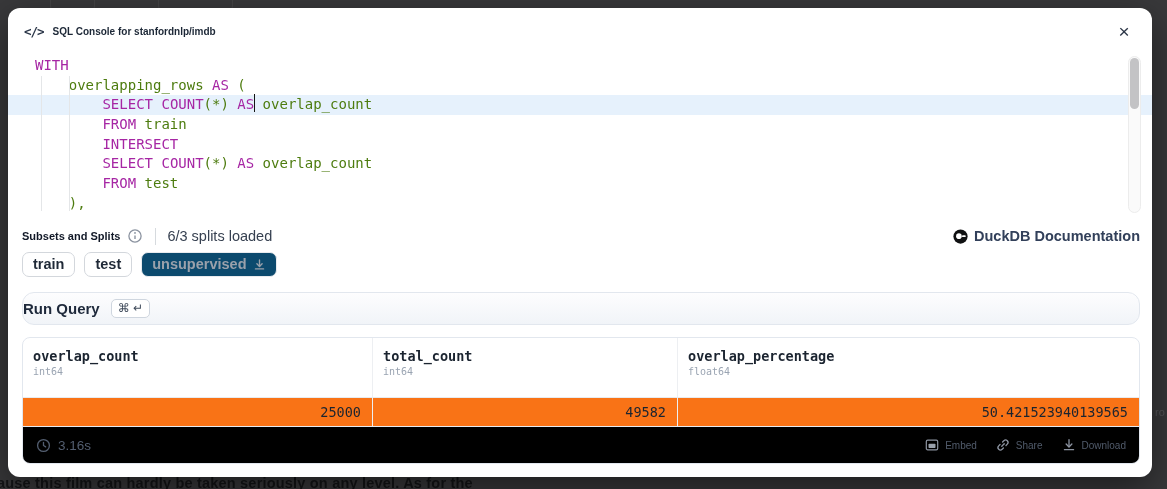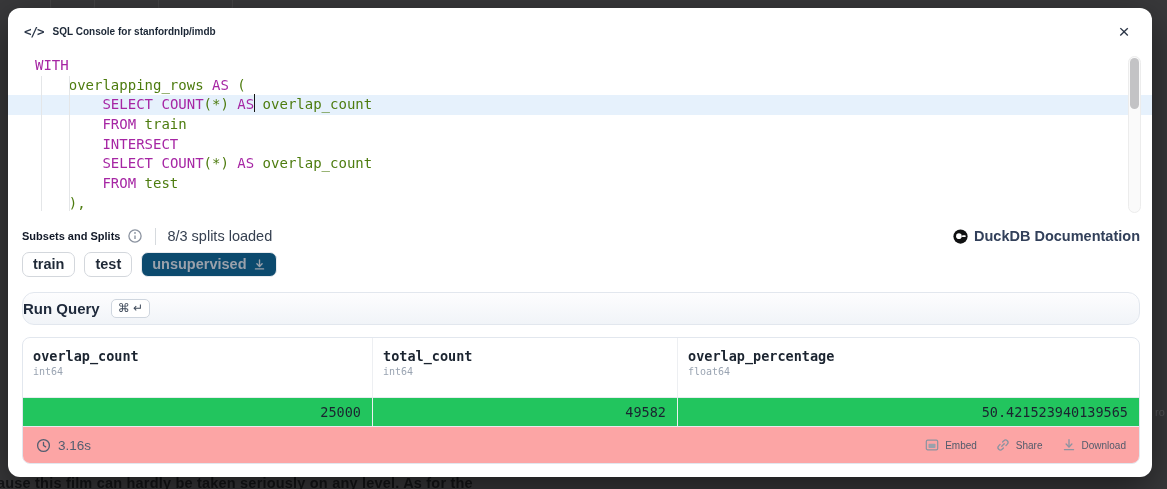--- a/index.html
+++ b/index.html
@@ -71,25 +71,25 @@
   
   .results-card { position:absolute; left:14px; right:12px; top:329px; height:127px;
       border:1px solid #e2e7ee; border-radius:8px; background:#fff; overflow:hidden;
       display:flex; flex-direction:column; }
   .res-head { display:grid; grid-template-columns:350px 305px 1fr; height:59px; }
   .res-head .cell { padding:10px 10px 0; border-right:1px solid #edeff2; }
   .res-head .cell:last-child { border-right:none; }
   .col-name { font-family:"DejaVu Sans Mono", monospace; font-weight:bold; font-size:13.5px; color:#1b2430; }
   .col-type { font-family:"DejaVu Sans Mono", monospace; font-size:10px; color:#9aa4b2; margin-top:2px; }
   .res-row { display:grid; grid-template-columns:350px 305px 1fr; height:30px;
-      background:#22c55e; border-top:1px solid #e8ebef; border-bottom:1px solid #e8ebef; }
+      background:#f97316; border-top:1px solid #e8ebef; border-bottom:1px solid #e8ebef; }
   .res-row .cell { font-family:"DejaVu Sans Mono", monospace; font-size:13.5px; color:#1b2430;
       text-align:right; padding:0 11px; line-height:28px; border-right:1px solid #edeff2; }
   .res-row .cell:last-child { border-right:none; }
-  .res-footer { flex:1; display:flex; align-items:center; padding:0 13px; background:#fca5a5; }
+  .res-footer { flex:1; display:flex; align-items:center; padding:0 13px; background:#000000; }
   .elapsed-wrap { display:flex; align-items:center; gap:7px; color:#535e70; }
   .elapsed { font-size:13.5px; color:#535e70; }
   .res-actions { margin-left:auto; display:flex; align-items:center; gap:19px; }
   .action { display:flex; align-items:center; gap:6px; background:none; border:none; cursor:pointer;
       font-family:"Liberation Sans", sans-serif; font-size:10px; color:#515b6b; padding:0; }
   .ic { flex:none; display:block; }
 </style>
 </head>
 <body>
 
@@ -130,21 +130,21 @@
     <div class="splits-row">
       <span class="splits-heading">Subsets and Splits</span>
       <span class="info-ic">
         <svg class="ic" width="16" height="16" viewBox="0 0 16 16">
             <circle cx="8" cy="8" r="6.1" fill="none" stroke="#8b93a0" stroke-width="1.3"></circle>
             <line x1="8" y1="7.4" x2="8" y2="11.1" stroke="#8b93a0" stroke-width="1.4"></line>
             <circle cx="8" cy="4.9" r="0.95" fill="#8b93a0"></circle>
           </svg>
       </span>
       <span class="v-divider"></span>
-      <span class="splits-status">8/3 splits loaded</span>
+      <span class="splits-status">6/3 splits loaded</span>
       <a class="doc-link">
         <svg class="ic" width="15" height="15" viewBox="0 0 16 16">
             <circle cx="8" cy="8" r="7.6" fill="#101112"></circle>
             <circle cx="6.3" cy="7.6" r="3" fill="#fff"></circle>
             <rect x="9.6" y="6.7" width="4" height="1.9" rx="0.9" fill="#fff"></rect>
           </svg>
         <span>DuckDB Documentation</span>
       </a>
     </div>
 

